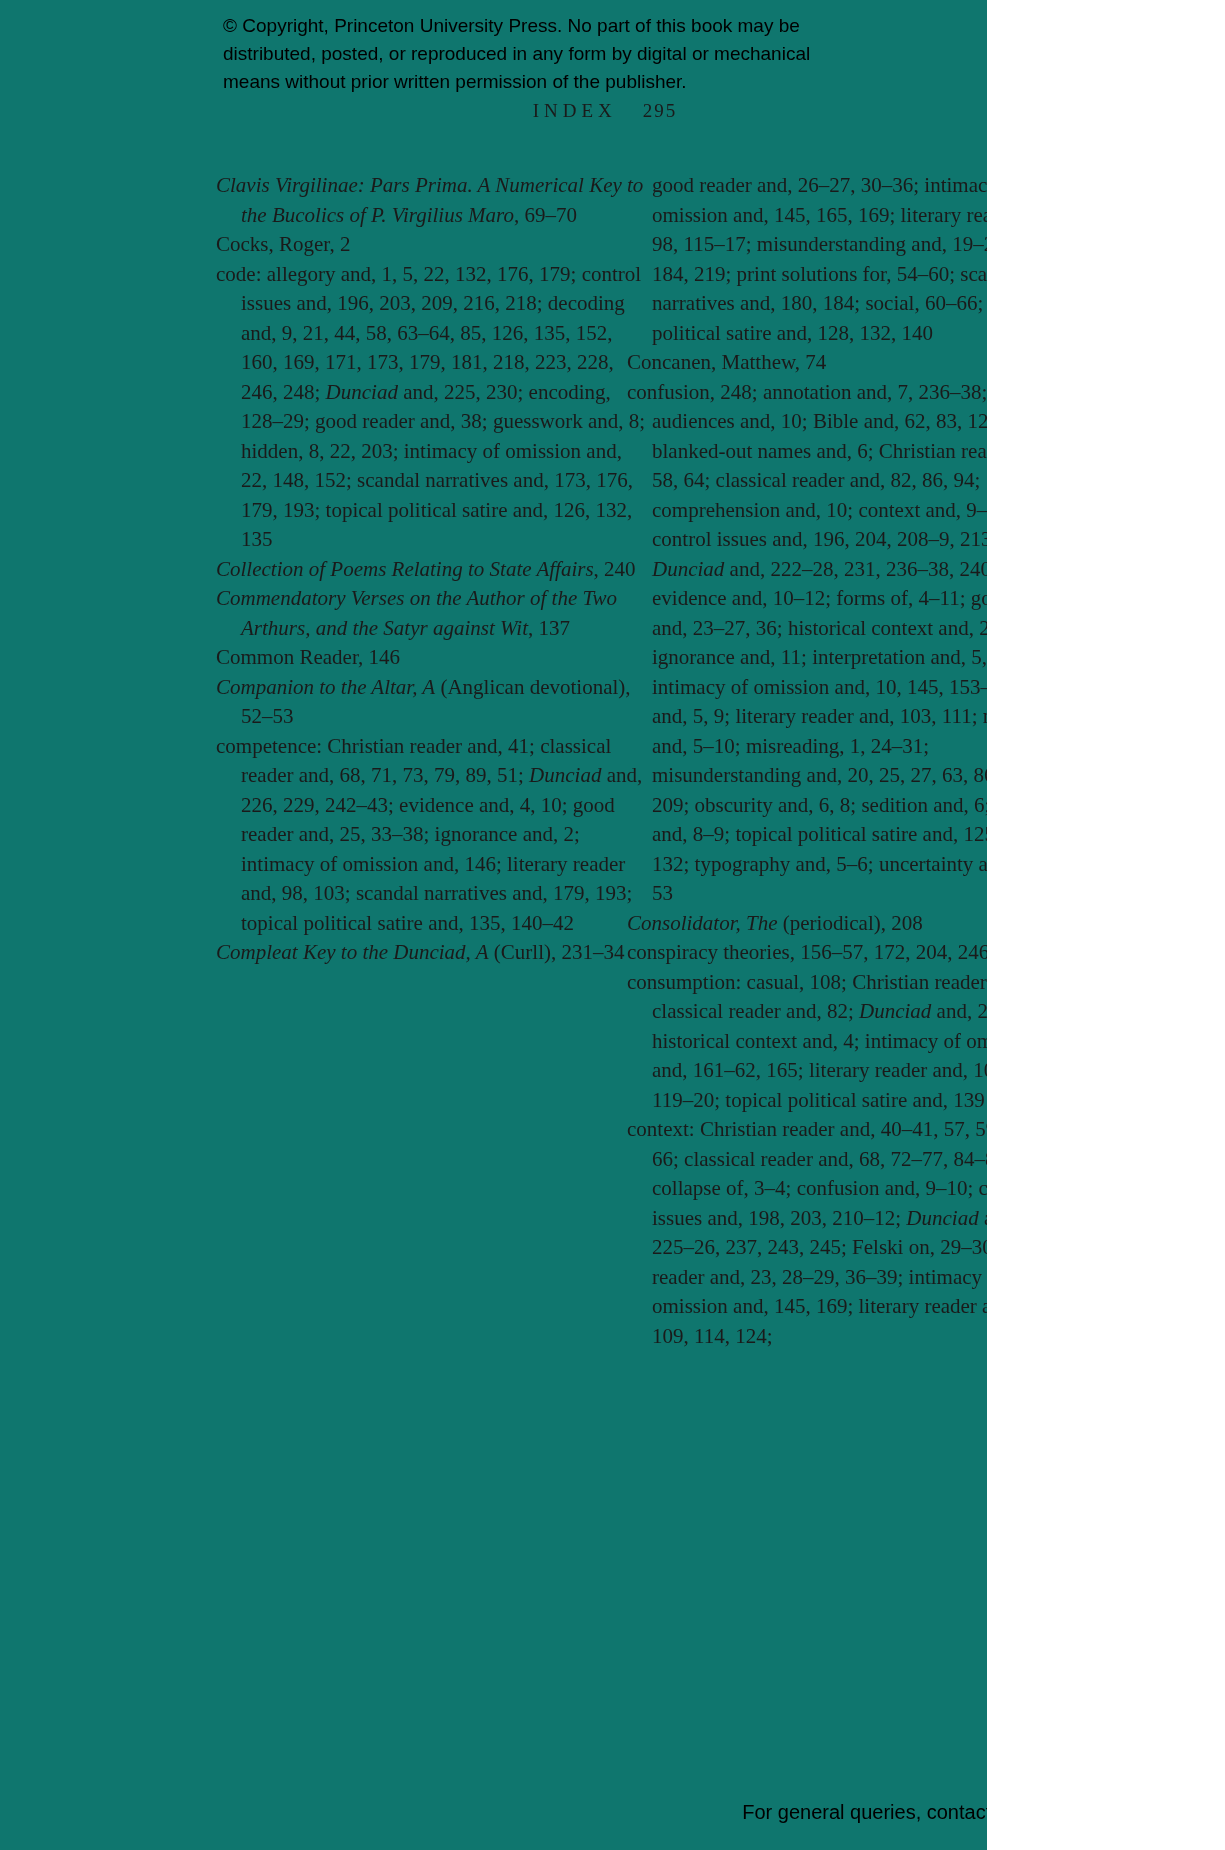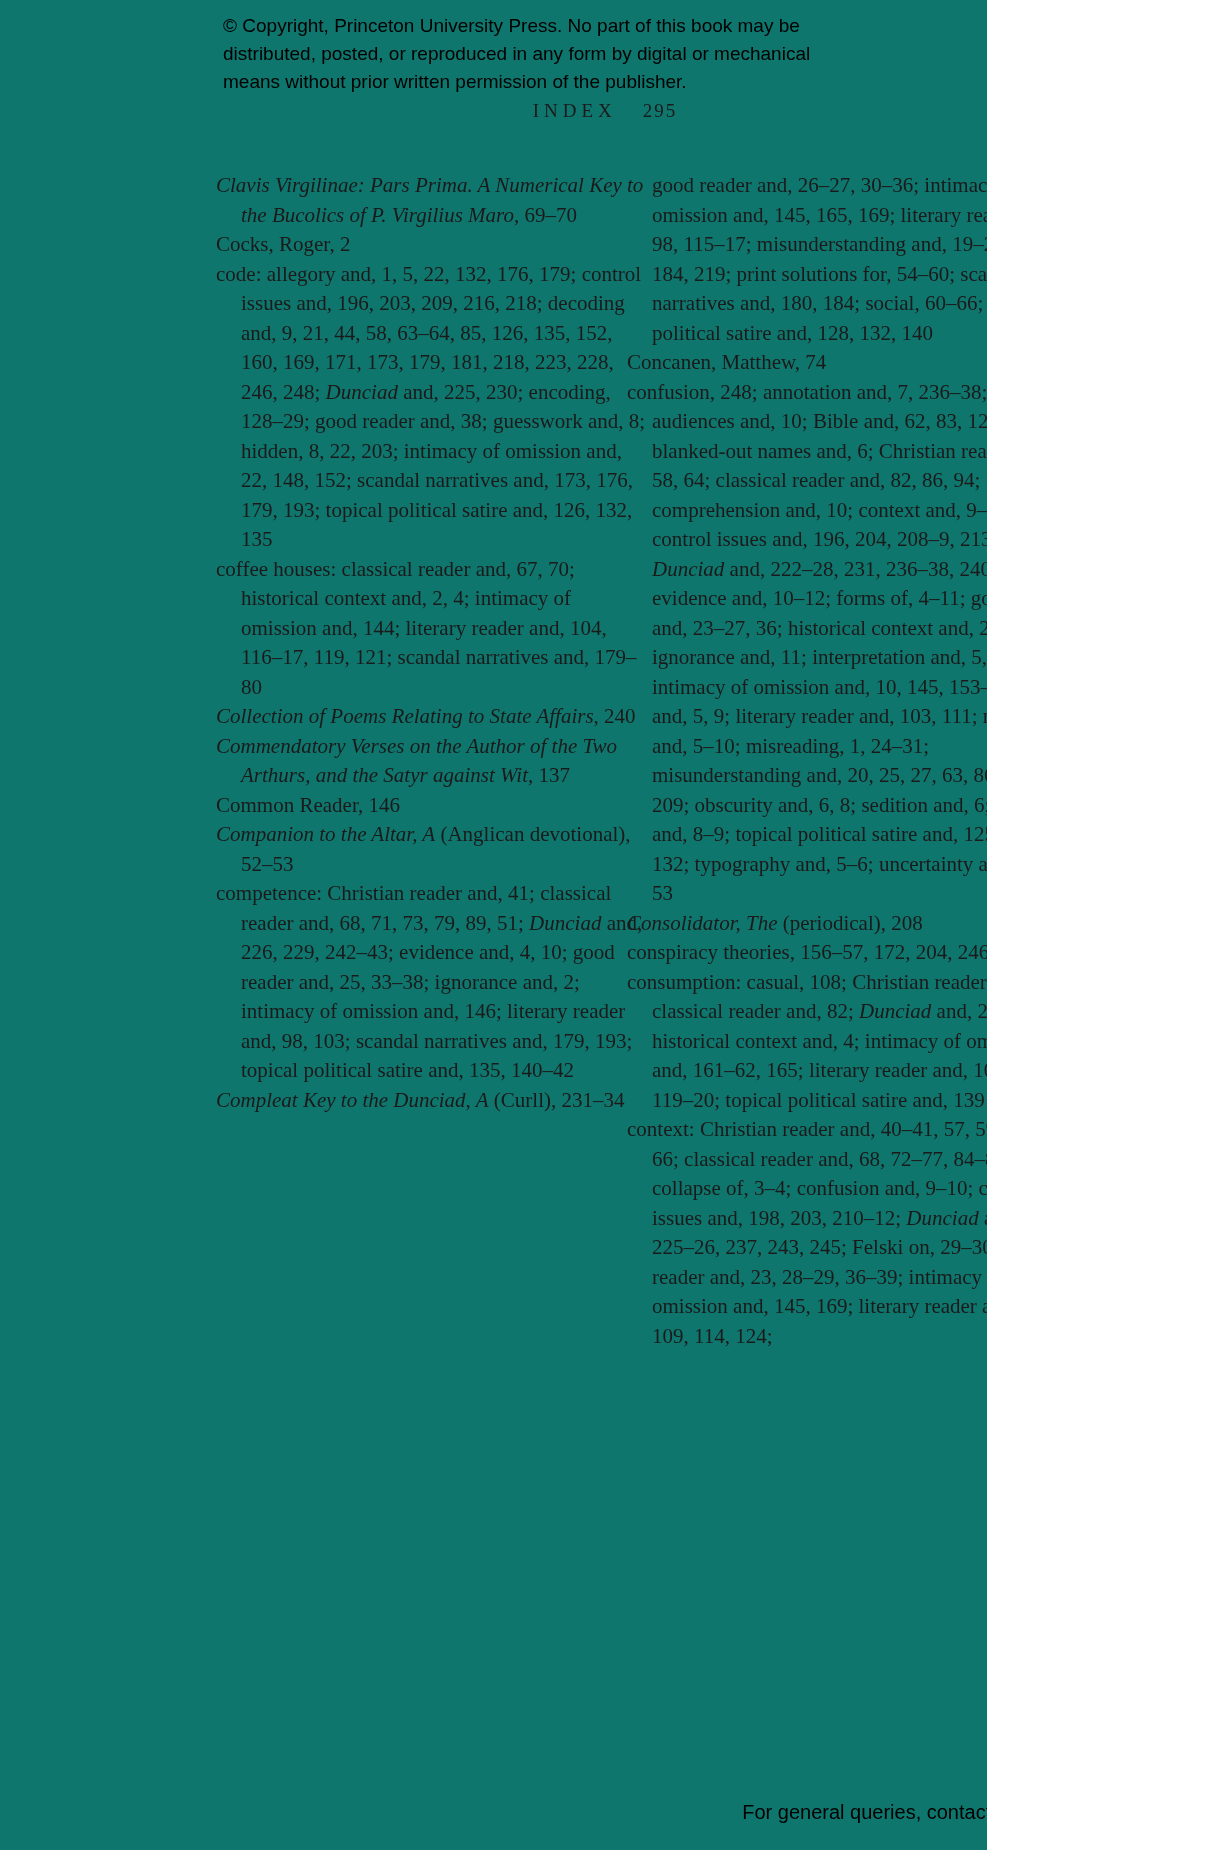--- a/index.html
+++ b/index.html
@@ -87,21 +87,20 @@
 means without prior written permission of the publisher.</div>
 
   <div class="header">
     <span class="header-title">INDEX</span><span class="header-page">295</span>
   </div>
 
   <div class="col col-left">
       <div class="entry"><em>Clavis Virgilinae: Pars Prima. A Numerical Key to the Bucolics of P. Virgilius Maro</em><span>, 69–70</span></div>
       <div class="entry"><span>Cocks, Roger, 2</span></div>
       <div class="entry"><span>code: allegory and, 1, 5, 22, 132, 176, 179; control issues and, 196, 203, 209, 216, 218; decoding and, 9, 21, 44, 58, 63–64, 85, 126, 135, 152, 160, 169, 171, 173, 179, 181, 218, 223, 228, 246, 248; </span><em>Dunciad</em><span> and, 225, 230; encoding, 128–29; good reader and, 38; guesswork and, 8; hidden, 8, 22, 203; intimacy of omission and, 22, 148, 152; scandal narratives and, 173, 176, 179, 193; topical political satire and, 126, 132, 135</span></div>
-      <div class="entry"><span>coffee houses: classical reader and, 67, 70; historical context and, 2, 4; intimacy of omission and, 144; literary reader and, 104, 116–17, 119, 121; scandal narratives and, 179–80</span></div>
       <div class="entry"><em>Collection of Poems Relating to State Affairs</em><span>, 240</span></div>
       <div class="entry"><em>Commendatory Verses on the Author of the Two Arthurs, and the Satyr against Wit</em><span>, 137</span></div>
       <div class="entry"><span>Common Reader, 146</span></div>
       <div class="entry"><em>Companion to the Altar, A</em><span> (Anglican devotional), 52–53</span></div>
       <div class="entry"><span>competence: Christian reader and, 41; classical reader and, 68, 71, 73, 79, 89, 51; </span><em>Dunciad</em><span> and, 226, 229, 242–43; evidence and, 4, 10; good reader and, 25, 33–38; ignorance and, 2; intimacy of omission and, 146; literary reader and, 98, 103; scandal narratives and, 179, 193; topical political satire and, 135, 140–42</span></div>
       <div class="entry"><em>Compleat Key to the Dunciad, A</em><span> (Curll), 231–34</span></div>
     </div>
 
   <div class="col col-right">
       <div class="entry cont"><span>good reader and, 26–27, 30–36; intimacy of omission and, 145, 165, 169; literary reader and, 98, 115–17; misunderstanding and, 19–20, 42, 55, 184, 219; print solutions for, 54–60; scandal narratives and, 180, 184; social, 60–66; topical political satire and, 128, 132, 140</span></div>

